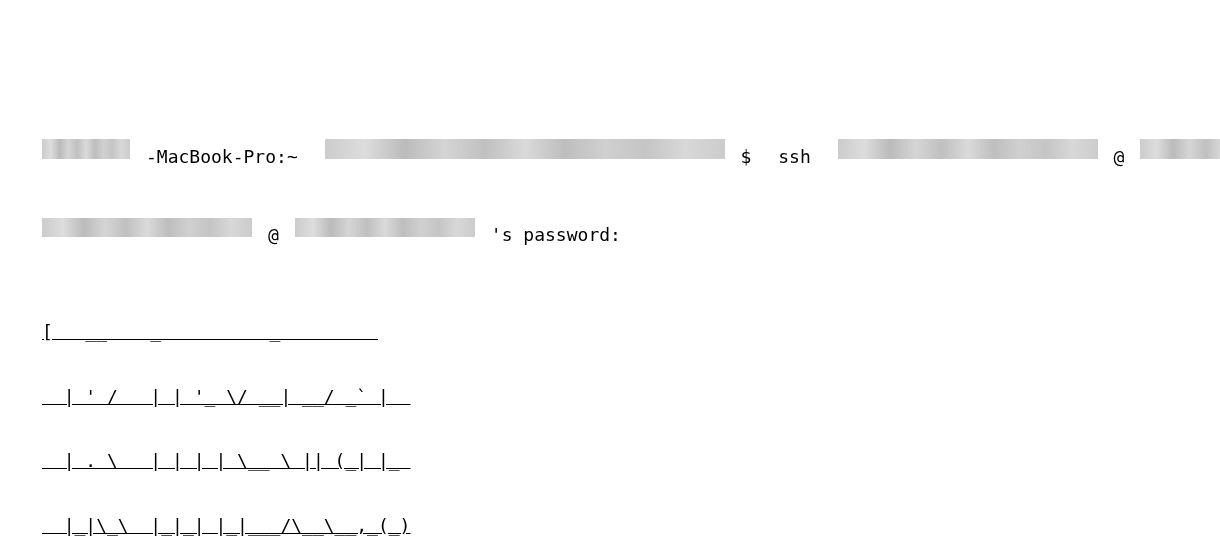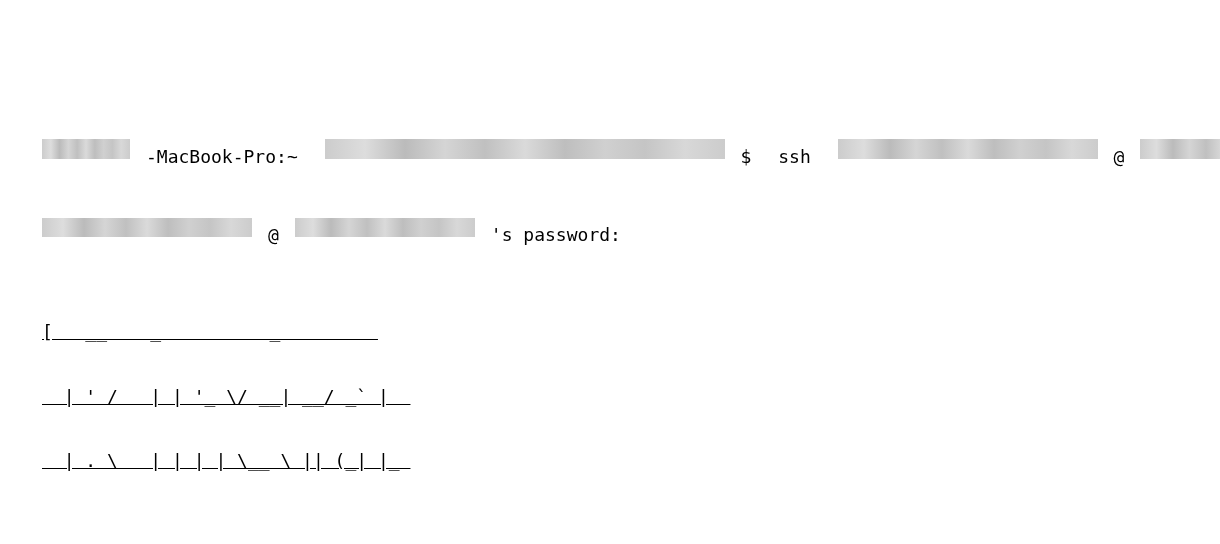--- a/index.html
+++ b/index.html
@@ -38,20 +38,21 @@
 <body>
 
 
 
 <div class="line"><span class="redacted-gray" style="width:88px"></span><span>-MacBook-Pro:~ </span><span class="redacted-gray" style="width:400px"></span><span>$ </span><span>ssh </span><span class="redacted-gray" style="width:260px"></span><span>@</span><span class="redacted-gray" style="width:165px"></span><span> -p </span><span class="redacted-gray" style="width:90px"></span></div>
 <div class="line"><span class="redacted-gray" style="width:210px"></span><span>@</span><span class="redacted-gray" style="width:180px"></span><span>'s password:</span></div>
 <div class="ascii-art">
 <div class="line">[   __    _          _         </div>
 <div class="line">  | ' /   | | '_ \/ __| __/ _` |  </div>
 <div class="line">  | . \   | | | | \__ \ || (_| |_ </div>
+<div class="line">  |_|\_\  |_|_| |_|___/\__\__,_(_)</div>
 </div>
 <div class="line"> </div>
 
 
 
 
 
 
 
 

